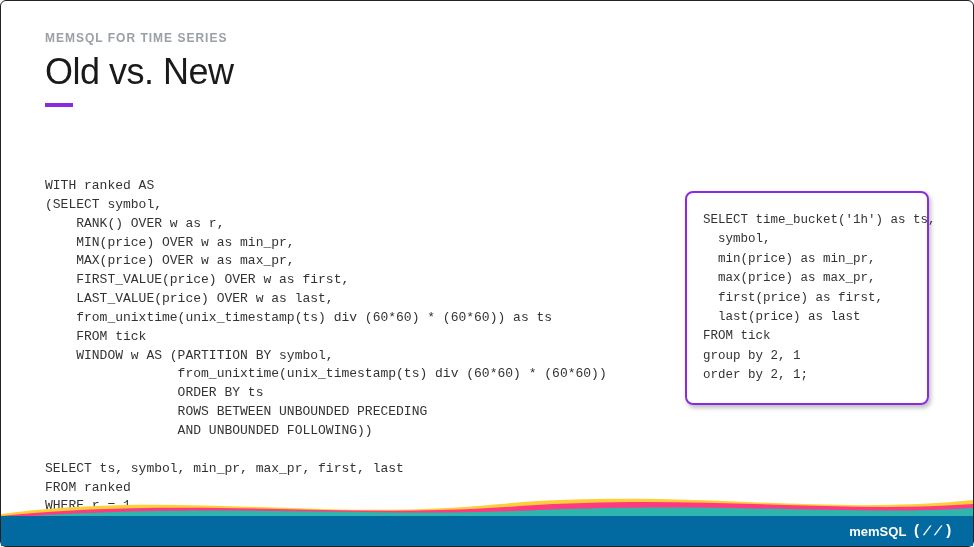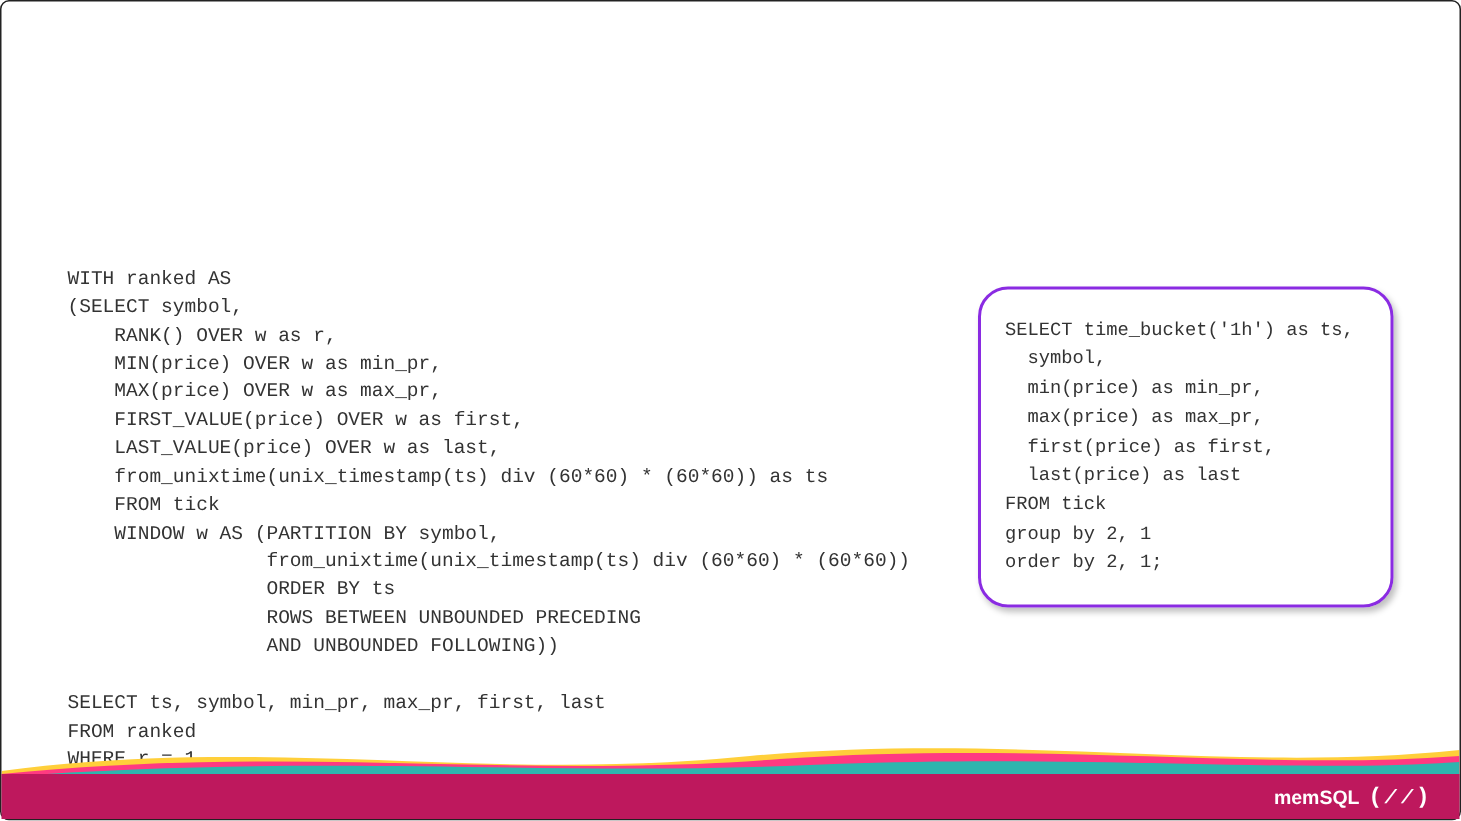--- a/index.html
+++ b/index.html
@@ -51,23 +51,23 @@
   }
   .code-old {
     flex: 1 1 auto;
     font-family: "Courier New", Courier, monospace;
     font-size: 13px;
     line-height: 1.45;
     color: #333;
     white-space: pre;
   }
   .code-new-box {
-    width: 277px;
+    width: 244px;
     border: 2px solid #8a2be2;
-    border-radius: 20px;
+    border-radius: 8px;
     padding: 18px 16px;
     box-shadow: 2px 3px 4px rgba(0,0,0,0.25);
     font-family: "Courier New", Courier, monospace;
     font-size: 12.5px;
     line-height: 1.55;
     color: #333;
     white-space: pre;
     margin-top: 14px;
   }
   .footer {
@@ -79,21 +79,21 @@
     position: absolute;
     left: 0; right: 0; bottom: 28px;
     height: 24px;
     overflow: hidden;
   }
   .wave svg { width: 100%; height: 100%; display: block; }
   .footer-bar {
     position: absolute;
     left: 0; right: 0; bottom: 0;
     height: 30px;
-    background: #be185d;
+    background: #0369a1;
     display: flex;
     align-items: center;
     justify-content: flex-end;
     padding-right: 20px;
   }
   .brand {
     color: #fff;
     font-size: 13px;
     font-weight: 600;
     display: flex;
@@ -109,20 +109,25 @@
     font-weight: 700;
   }
   .paren { font-size: 15px; line-height: 1; }
   .slash { display:inline-block; transform: skewX(-12deg); padding: 0 1px; }
 </style>
 </head>
 <body>
 
 <div class="slide">
 
+  <div class="header">
+    <div class="eyebrow">MEMSQL FOR TIME SERIES</div>
+    <div class="title">Old vs. New</div>
+    <div class="rule"></div>
+  </div>
 
   <div class="body">
     <div class="code-old">WITH ranked AS
 (SELECT symbol,
     RANK() OVER w as r,
     MIN(price) OVER w as min_pr,
     MAX(price) OVER w as max_pr,
     FIRST_VALUE(price) OVER w as first,
     LAST_VALUE(price) OVER w as last,
     from_unixtime(unix_timestamp(ts) div (60*60) * (60*60)) as ts

